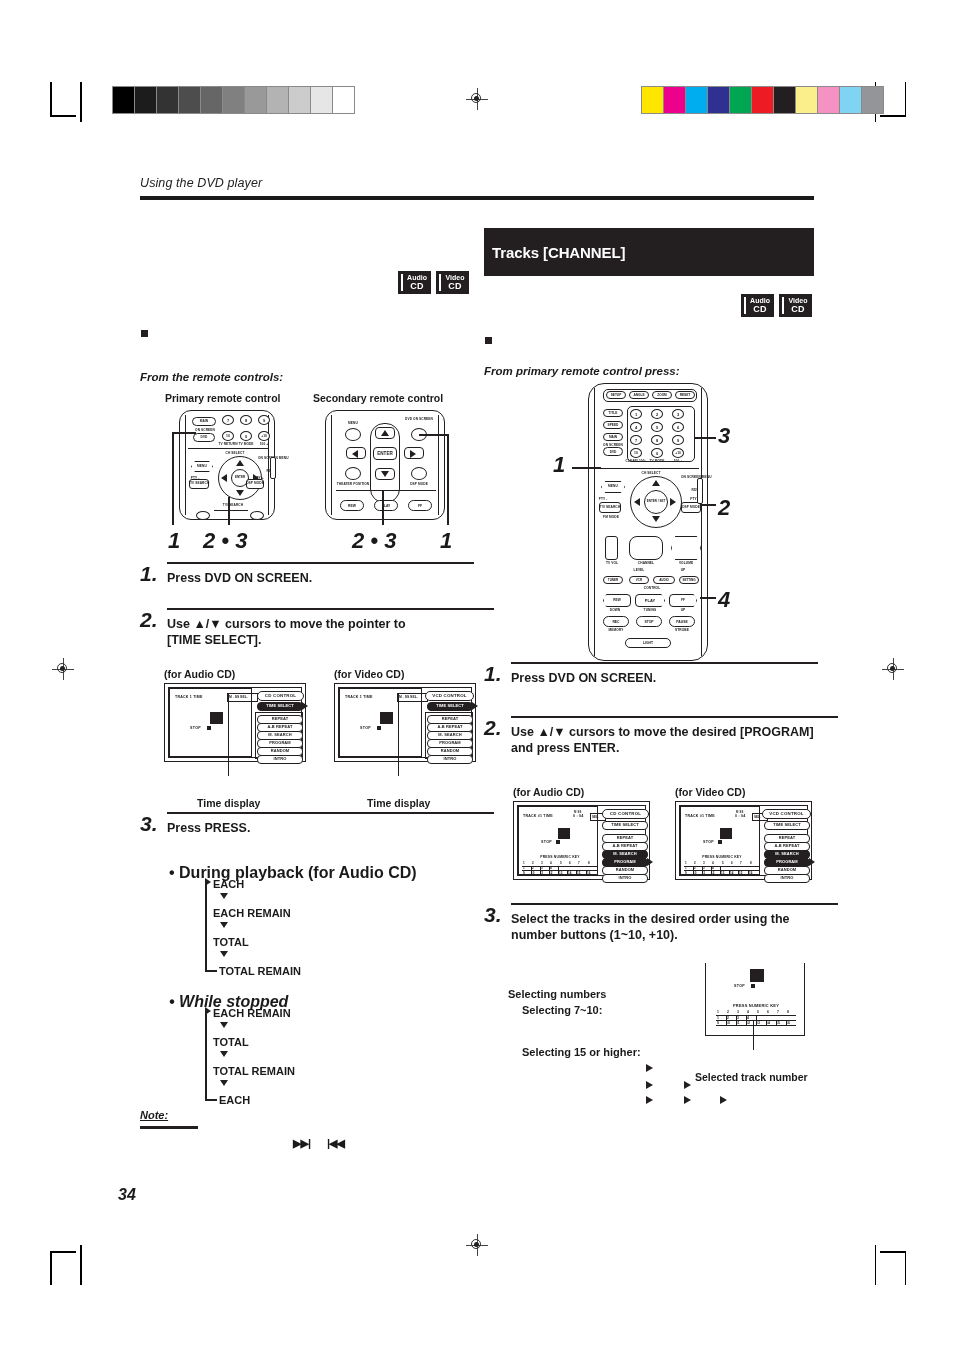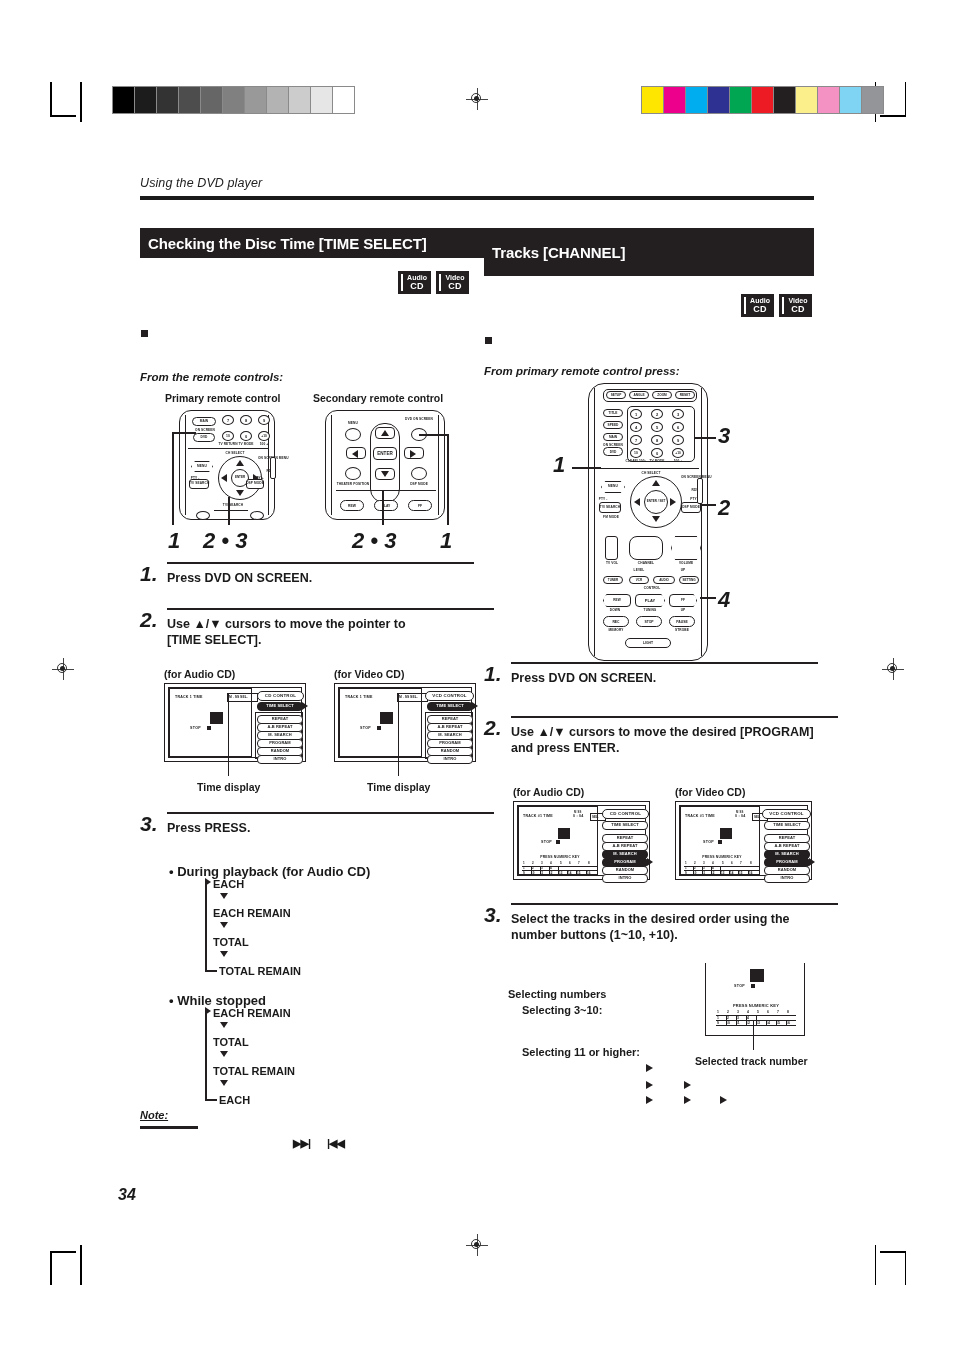--- a/index.html
+++ b/index.html
@@ -68,25 +68,25 @@
   .osd .mitem{position:absolute;left:2px;right:2px;height:6.5px;border:.8px solid #231f20;border-radius:4px;font-size:4px;font-weight:bold;text-align:center;line-height:6.5px;letter-spacing:.1px;background:#fff;overflow:hidden;}
   .osd .mitem.sel{background:#231f20;color:#fff;}
   .osd .mitem.sel2{background:#231f20;color:#fff;}
   .osd .tick{position:absolute;background:#231f20;width:.8px;}
   .osd .trackgrid{position:absolute;}
   .osd .trackgrid .tn{position:absolute;font-size:3px;font-weight:bold;}
   .osd .hline{position:absolute;background:#231f20;height:.8px;}
   .arrowtag{position:absolute;width:0;height:0;border-top:4px solid transparent;border-bottom:4px solid transparent;border-left:6px solid #231f20;}
 
   .leader{position:absolute;background:#231f20;}
-  .caption{position:absolute;font-size:10.5px;font-weight:bold;}
+  .caption{position:absolute;font-size:10.5px;font-weight:bold;margin-top:16px;}
 
   
   .flow{position:absolute;font-size:11px;font-weight:bold;line-height:14px;}
-  .bullet{position:absolute;font-size:13px;font-weight:bold;}
+  .bullet{position:absolute;font-size:16px;font-weight:bold;}
   .dn{position:absolute;width:0;height:0;border-left:4.5px solid transparent;border-right:4.5px solid transparent;border-top:6px solid #231f20;}
   .rt{position:absolute;width:0;height:0;border-top:4px solid transparent;border-bottom:4px solid transparent;border-left:6px solid #231f20;}
   .ln{position:absolute;background:#231f20;}
 
   
   .remote{position:absolute;border:1.6px solid #231f20;border-radius:12px;background:#fff;box-sizing:border-box;}
   .remote .rail{position:absolute;top:4px;bottom:4px;width:1px;background:#231f20;}
   .btn{position:absolute;border:1.1px solid #231f20;border-radius:50%;box-sizing:border-box;background:#fff;display:flex;align-items:center;justify-content:center;font-size:4px;font-weight:bold;}
   .btn.pill{border-radius:7px;}
   .btn.sq{border-radius:3px;}
@@ -178,23 +178,20 @@
       <span style="background: rgb(35, 31, 32);"></span>
       <span style="background: rgb(251, 239, 139);"></span>
       <span style="background: rgb(244, 146, 196);"></span>
       <span style="background: rgb(127, 212, 244);"></span>
       <span style="background: rgb(147, 149, 152);"></span>
     </div>
 
   <div class="runhead">Using the DVD player</div>
   <div class="headrule"></div>
 
-  <div class="secbar" style="left:140px;top:228px;width:354px;height:30px;">
-    <span class="txt">Checking the Disc Time [TIME SELECT]</span>
-  </div>
 
   <div class="badges" style="left:398px;top:271px;">
     <div class="badge">
       <span class="b1">Audio</span>
       <span class="b2">CD</span>
     </div>
     <div class="badge">
       <span class="b1">Video</span>
       <span class="b2">CD</span>
     </div>
@@ -394,21 +391,21 @@
   <div class="ln" style="left:205px;top:970px;width:12px;height:1.6px;"></div>
   <div class="rt" style="left:205px;top:878px;"></div>
   <div class="flow" style="left:213px;top:877px;">EACH</div>
   <div class="dn" style="left:220px;top:893px;"></div>
   <div class="flow" style="left:213px;top:906px;">EACH REMAIN</div>
   <div class="dn" style="left:220px;top:922px;"></div>
   <div class="flow" style="left:213px;top:935px;">TOTAL</div>
   <div class="dn" style="left:220px;top:951px;"></div>
   <div class="flow" style="left:219px;top:964px;">TOTAL REMAIN</div>
 
-  <div class="bullet" style="left:169px;top:993px;">
+  <div class="bullet" style="left:169px;top:993px;font-style:italic;">
     •&nbsp;<span>While stopped</span>
   </div>
   <div class="ln" style="left:205px;top:1011px;width:1.6px;height:90px;"></div>
   <div class="ln" style="left:205px;top:1099px;width:12px;height:1.6px;"></div>
   <div class="rt" style="left:205px;top:1007px;"></div>
   <div class="flow" style="left:213px;top:1006px;">EACH REMAIN</div>
   <div class="dn" style="left:220px;top:1022px;"></div>
   <div class="flow" style="left:213px;top:1035px;">TOTAL</div>
   <div class="dn" style="left:220px;top:1051px;"></div>
   <div class="flow" style="left:213px;top:1064px;">TOTAL REMAIN</div>
@@ -720,22 +717,22 @@
     <div class="arrowtag" style="left:133px;top:56px;"></div>
   </div>
 
   <div class="step" style="left:484px;top:903px;width:334px;">
     <div class="rule" style="width:327px;"></div>
     <div class="num">3.</div>
     <div class="body" style="width:312px;">Select the tracks in the desired order using the number buttons (1~10, +10).</div>
   </div>
 
   <div class="plain" style="left:508px;top:988px;">Selecting numbers</div>
-  <div class="plain" style="left:522px;top:1004px;">Selecting 3~10:</div>
-  <div class="plain" style="left:522px;top:1046px;">Selecting 11 or higher:</div>
+  <div class="plain" style="left:522px;top:1004px;">Selecting 7~10:</div>
+  <div class="plain" style="left:522px;top:1046px;">Selecting 15 or higher:</div>
 
   <div class="rt" style="left:646px;top:1064px;border-left-width:7px;"></div>
   <div class="rt" style="left:646px;top:1081px;border-left-width:7px;"></div>
   <div class="rt" style="left:684px;top:1081px;border-left-width:7px;"></div>
   <div class="rt" style="left:646px;top:1096px;border-left-width:7px;"></div>
   <div class="rt" style="left:684px;top:1096px;border-left-width:7px;"></div>
   <div class="rt" style="left:720px;top:1096px;border-left-width:7px;"></div>
 
   <div class="osd" style="left:705px;top:963px;width:100px;height:73px;border-top:none;">
     <div class="blk" style="left:44px;top:6px;width:14px;height:13px;"></div>

